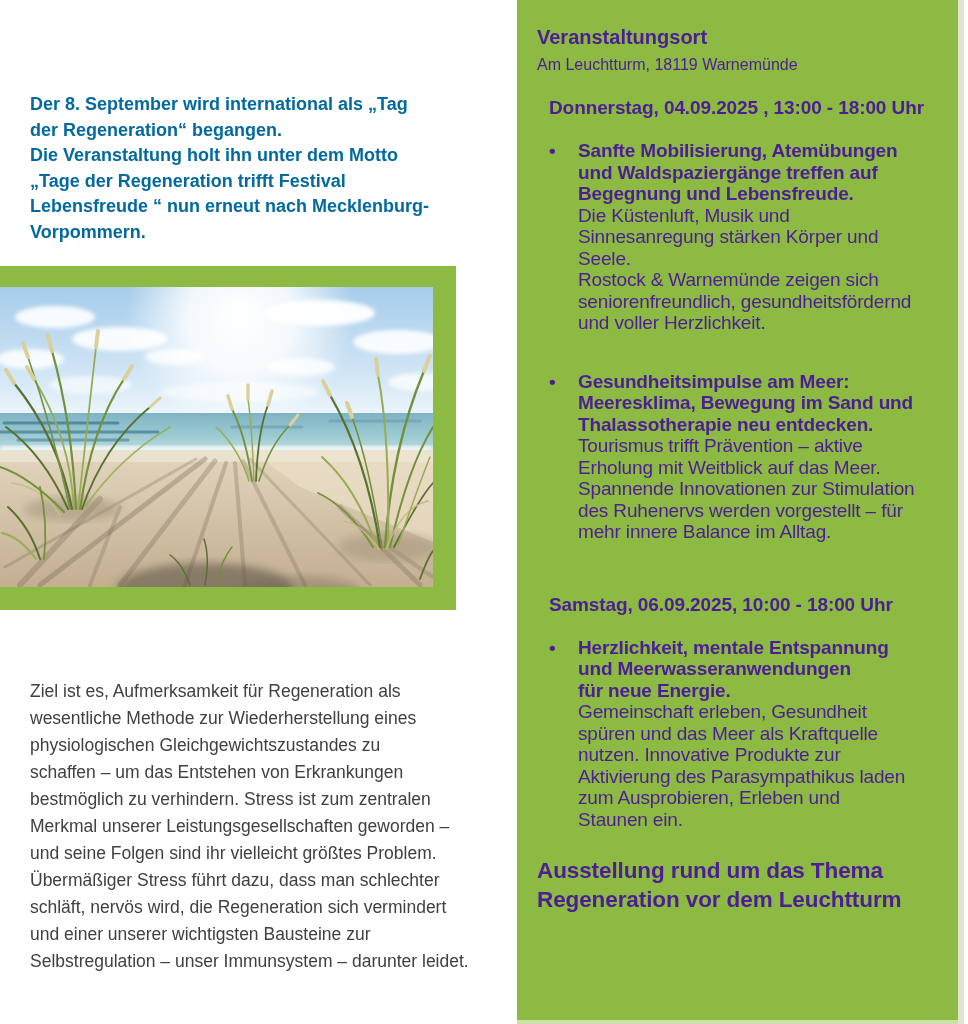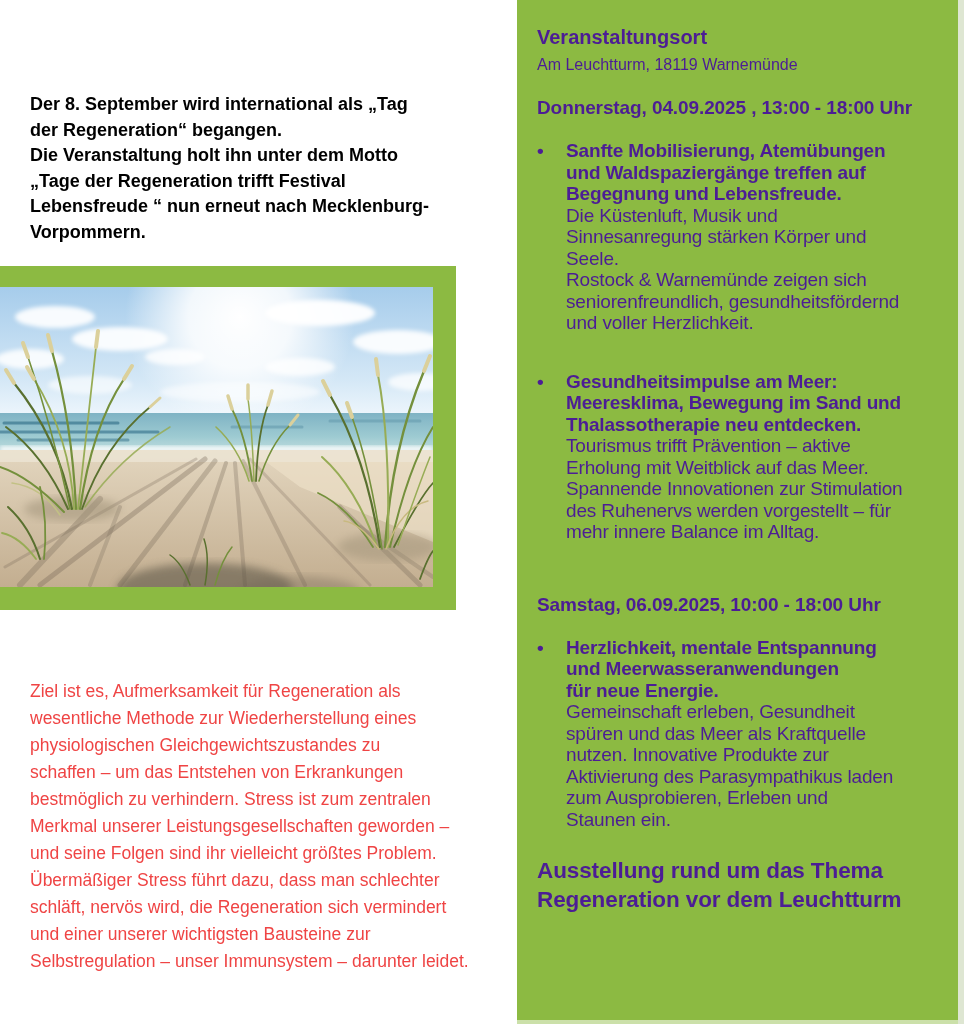--- a/index.html
+++ b/index.html
@@ -12,35 +12,35 @@
     position:relative;
     width:968px;height:1024px;
     background:#ffffff;
     overflow:hidden;
   }
 
   
   .intro-text{
     position:absolute;left:30px;top:92px;width:450px;
     font-size:18px;line-height:25.5px;font-weight:700;
-    color:#000000;white-space:pre-line;
+    color:#0369a1;white-space:pre-line;
   }
   .photo-frame{
     position:absolute;left:0;top:266px;width:456px;height:344px;
     background:#8cba42;
     box-sizing:border-box;
     padding:21px 23px 23px 0;
   }
   .photo{
     width:433px;height:300px;display:block;
   }
   .body-text{
     position:absolute;left:30px;top:678px;width:460px;
     font-size:17.5px;line-height:27px;font-weight:400;
-    color:#ef4444;white-space:pre-line;
+    color:#404040;white-space:pre-line;
   }
 
   
   .right-panel{
     position:absolute;left:517px;top:0;width:441px;height:1024px;
     background:#8cba42;color:#4c1d95;
     box-sizing:border-box;
     padding:26px 26px 0 20px;
   }
   .right-edge-strip{
@@ -53,21 +53,21 @@
   }
   .venue-label{
     font-size:20px;font-weight:700;margin:0 0 7px 0;
   }
   .venue-value{
     font-size:16px;font-weight:400;margin:0;
   }
   .program-label{
     font-size:20px;font-weight:700;margin:33px 0 0 0;
   }
-  .day{margin-top:23px;}
+  .day{margin-top:23px;margin-left:12px;}
   .day.day-1{margin-top:37px;}
   .day.day-2{margin-top:51px;}
   .day-heading{
     font-size:19px;font-weight:700;margin:0 0 0 0;letter-spacing:-0.1px;
   }
   .bullet-row{
     display:flex;margin-top:21px;
   }
   .bullet-marker{
     width:29px;flex:0 0 29px;

